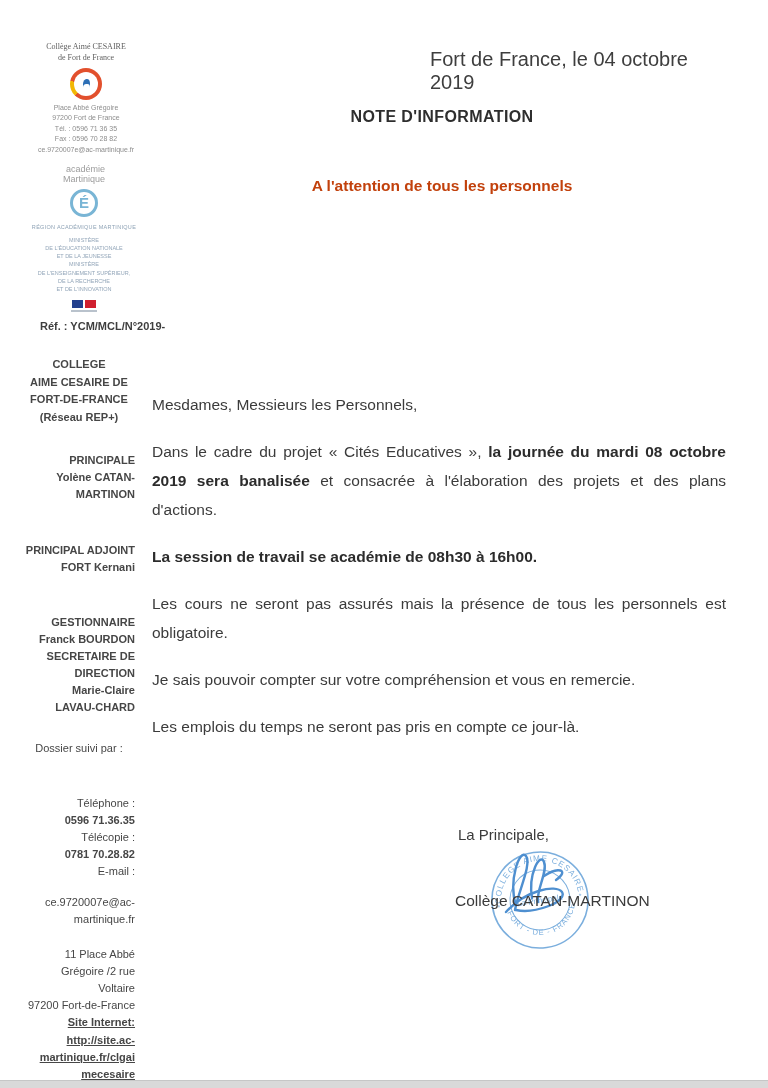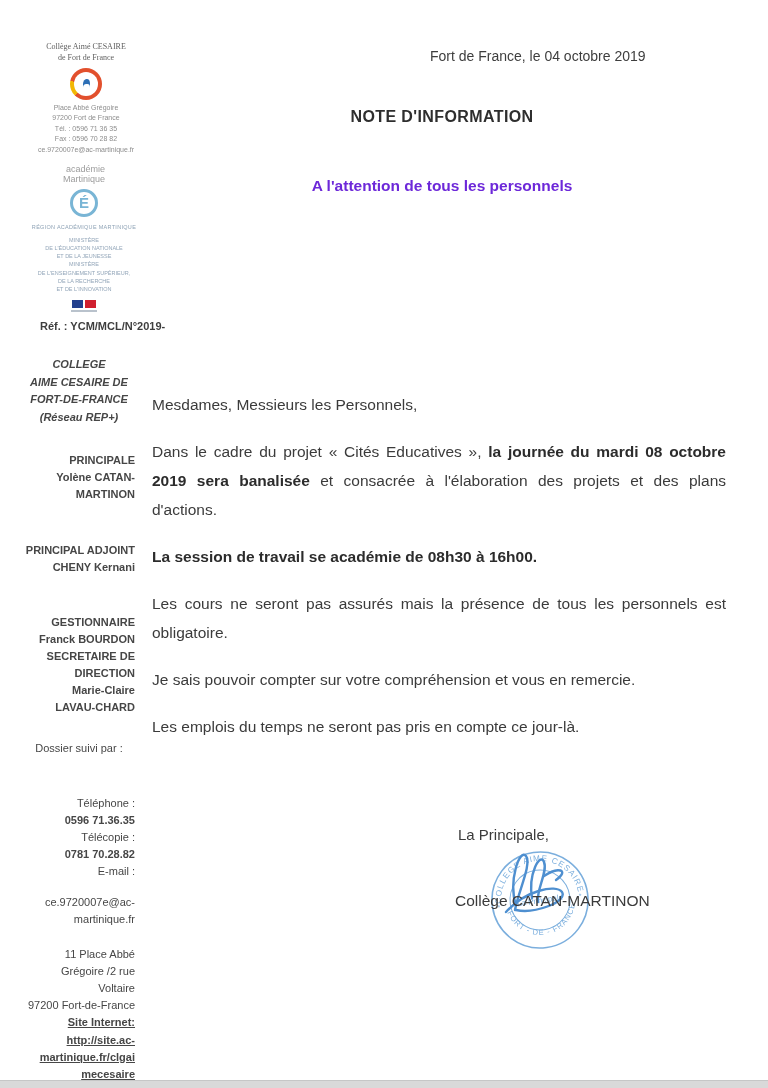--- a/index.html
+++ b/index.html
@@ -24,33 +24,33 @@
       font-size:15px;font-weight:bold;display:flex;align-items:center;justify-content:center;}
   .academie-sub{margin-top:7px;font-size:5.5px;color:#8fa3b6;text-align:center;letter-spacing:.3px;}
   .ministries{margin-top:6px;font-size:5.5px;color:#93a6b9;text-align:center;line-height:1.5;white-space:pre-line;}
   .flag-logo{margin-top:7px;display:flex;flex-direction:column;align-items:center;}
   .flag-boxes{display:flex;gap:2px;}
   .flag-blue{width:11px;height:8px;background:#23408e;}
   .flag-red{width:11px;height:8px;background:#d0202f;}
   .flag-line{width:26px;height:2px;background:#b9c2cc;margin-top:2px;}
 
   
-  .date-line{position:absolute;left:430px;top:48px;width:300px;font-size:14px;color:#3e3e3e;}
+  .date-line{position:absolute;left:430px;top:48px;width:300px;font-size:20px;color:#3e3e3e;}
   .doc-title{position:absolute;left:152px;top:108px;width:580px;text-align:center;
       font-size:16px;font-weight:bold;color:#2e2e2e;letter-spacing:.4px;}
   .doc-subtitle{position:absolute;left:152px;top:177px;width:580px;text-align:center;
-      font-size:15.5px;font-weight:bold;color:#6d28d9;}
+      font-size:15.5px;font-weight:bold;color:#c2410c;}
 
   .ref-line{position:absolute;left:40px;top:320px;font-size:11px;font-weight:bold;color:#3e3e3e;}
 
   
   .sidebar{position:absolute;left:23px;top:356px;width:112px;font-size:11px;color:#464646;
       text-align:right;line-height:1.55;}
   .sb{white-space:pre-line;}
-  .sb-college{text-align:center;font-style:italic;font-weight:bold;margin-bottom:26px;line-height:1.6;}
+  .sb-college{text-align:center;font-weight:bold;margin-bottom:26px;line-height:1.6;}
   .sb-title{font-weight:bold;}
   .sb-name{font-weight:bold;}
   .sb-gap-lg{margin-top:38px;}
   .sb-gap-md{margin-top:24px;text-align:center;}
   .sb-label{font-weight:normal;}
   .sb-num{font-weight:bold;}
   .sb-email{margin-top:14px;font-weight:normal;}
   .sb-address{margin-top:18px;font-weight:normal;}
   .sb-site{font-weight:bold;text-decoration:underline;}
 
@@ -125,21 +125,21 @@
     <div class="sb sb-college">COLLEGE
 AIME CESAIRE DE
 FORT-DE-FRANCE
 (Réseau REP+)</div>
 
     <div class="sb sb-title">PRINCIPALE</div>
     <div class="sb sb-name">Yolène CATAN-
 MARTINON</div>
 
     <div class="sb sb-title sb-gap-lg">PRINCIPAL ADJOINT</div>
-    <div class="sb sb-name">CHENY Kernani</div>
+    <div class="sb sb-name">FORT Kernani</div>
 
     <div class="sb sb-title sb-gap-lg">GESTIONNAIRE</div>
     <div class="sb sb-name">Franck BOURDON</div>
     <div class="sb sb-title">SECRETAIRE DE
 DIRECTION</div>
     <div class="sb sb-name">Marie-Claire
 LAVAU-CHARD</div>
 
     <div class="sb sb-label sb-gap-md">Dossier suivi par :</div>
 

